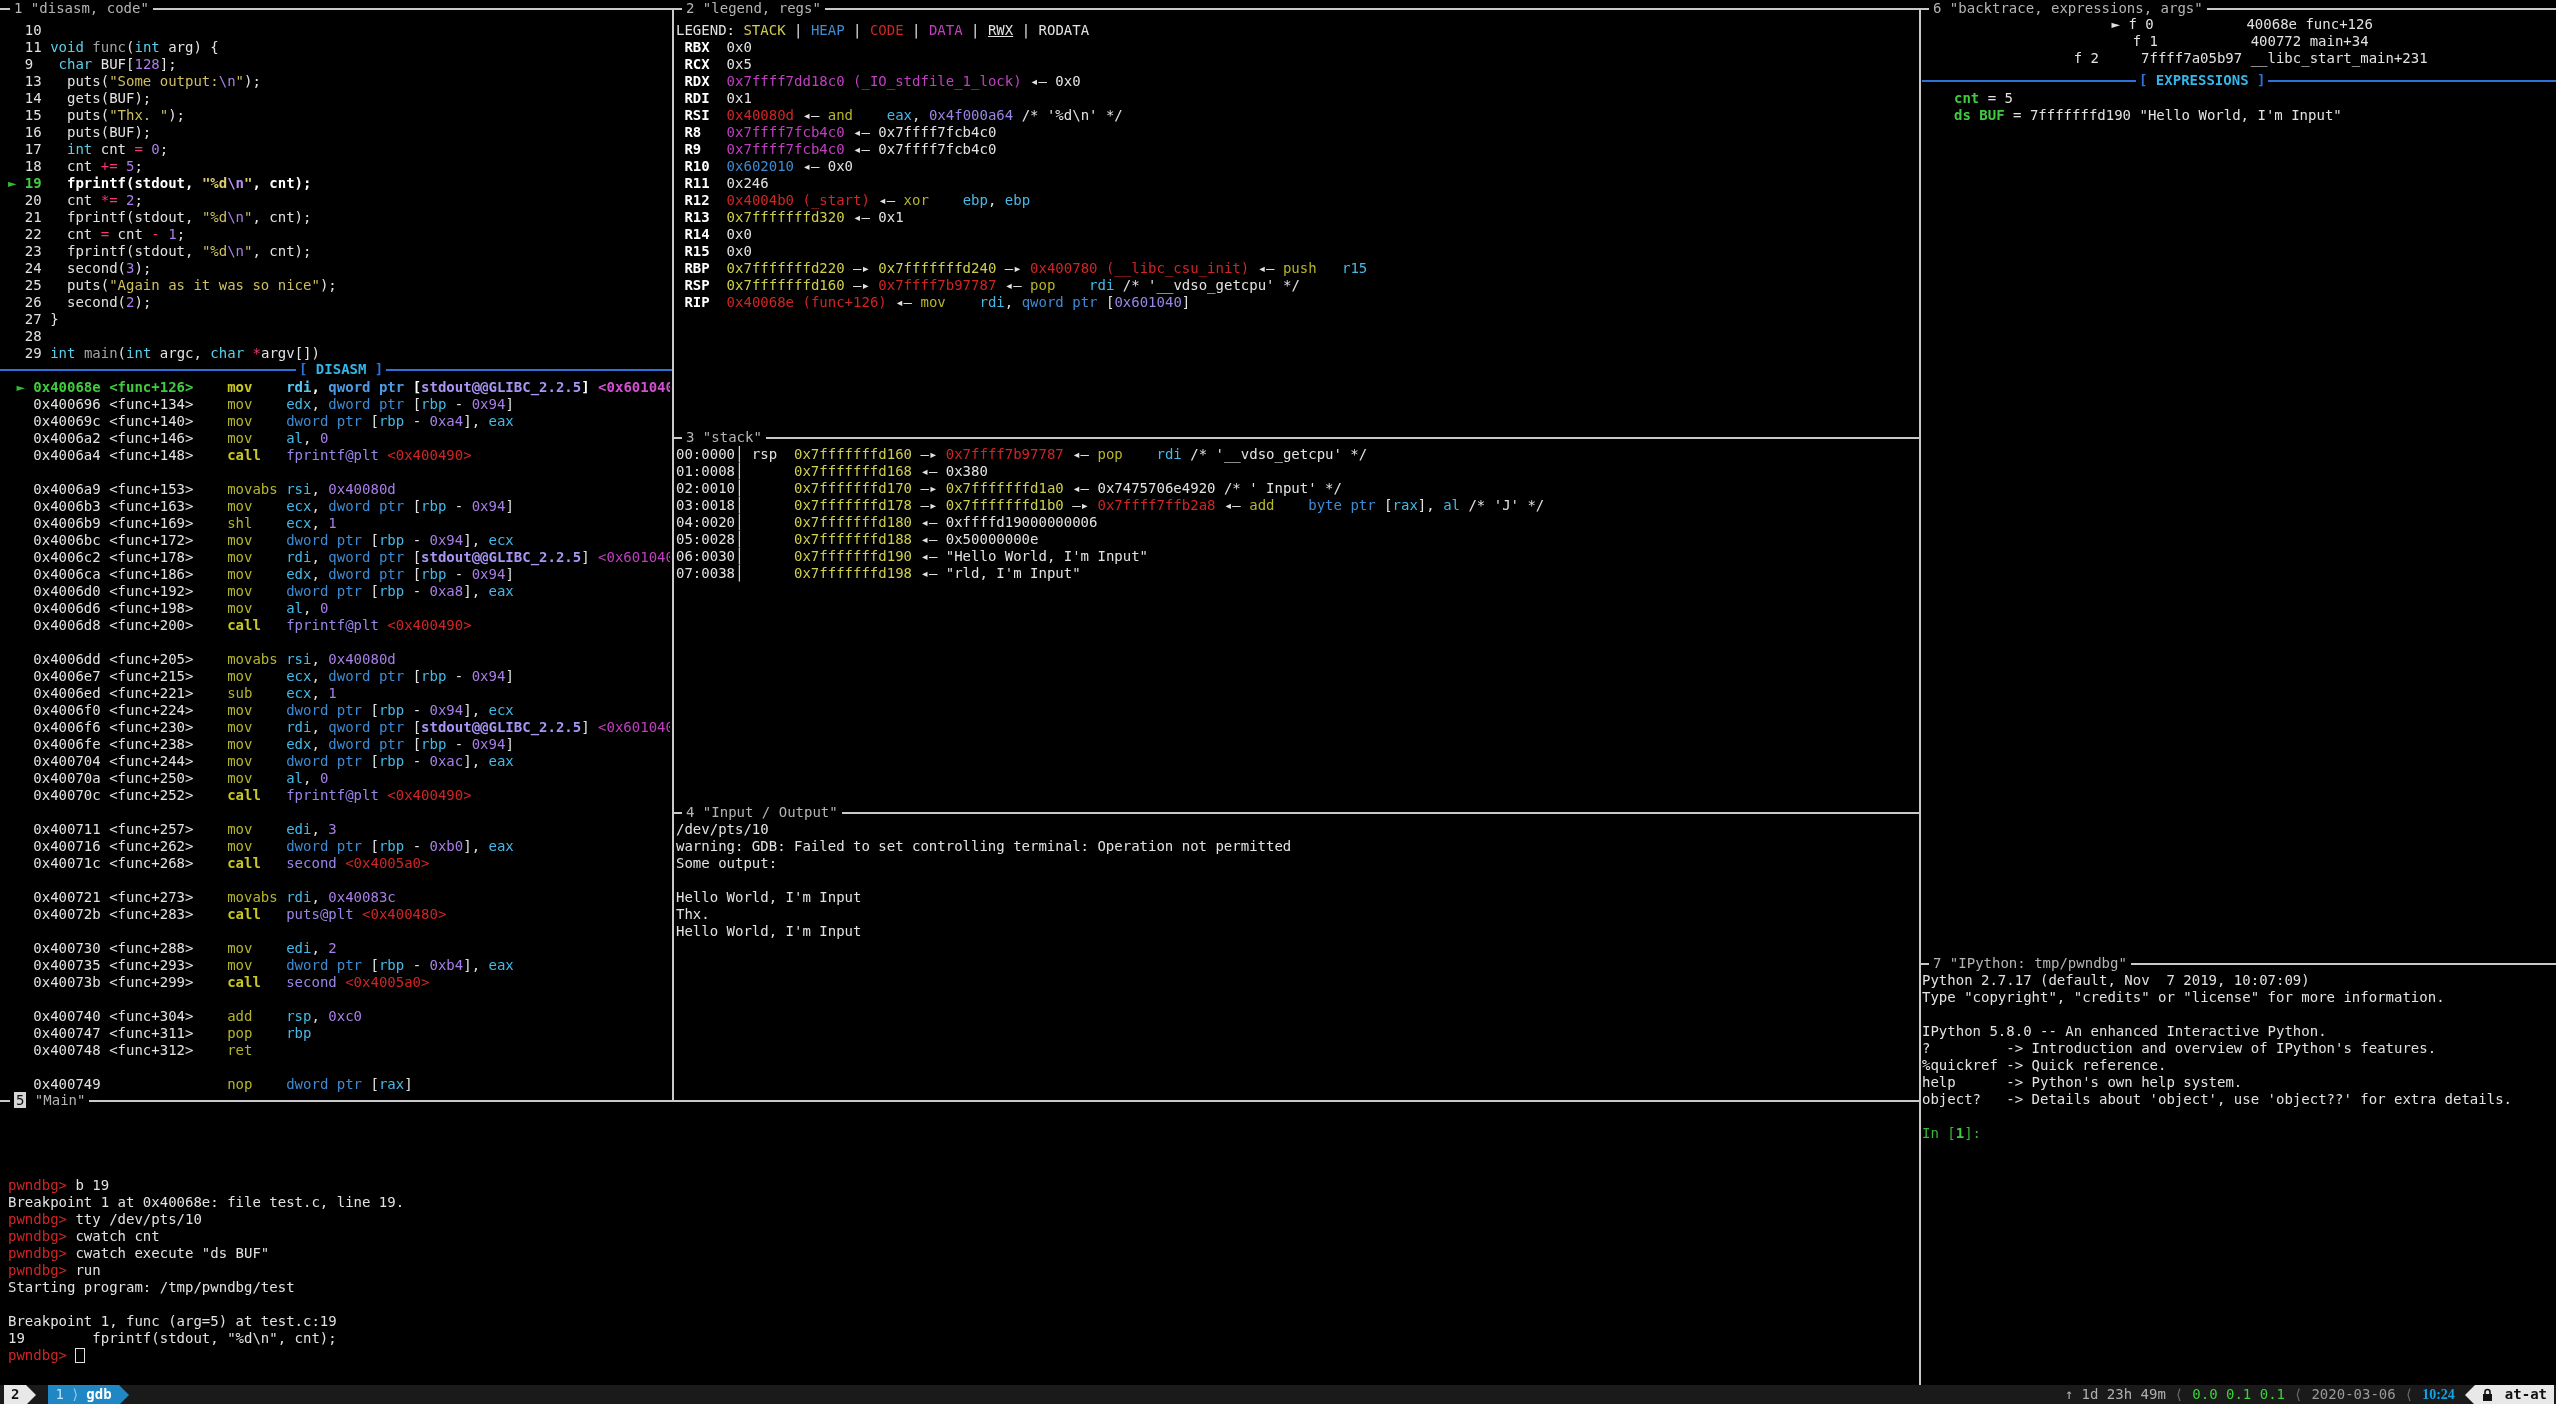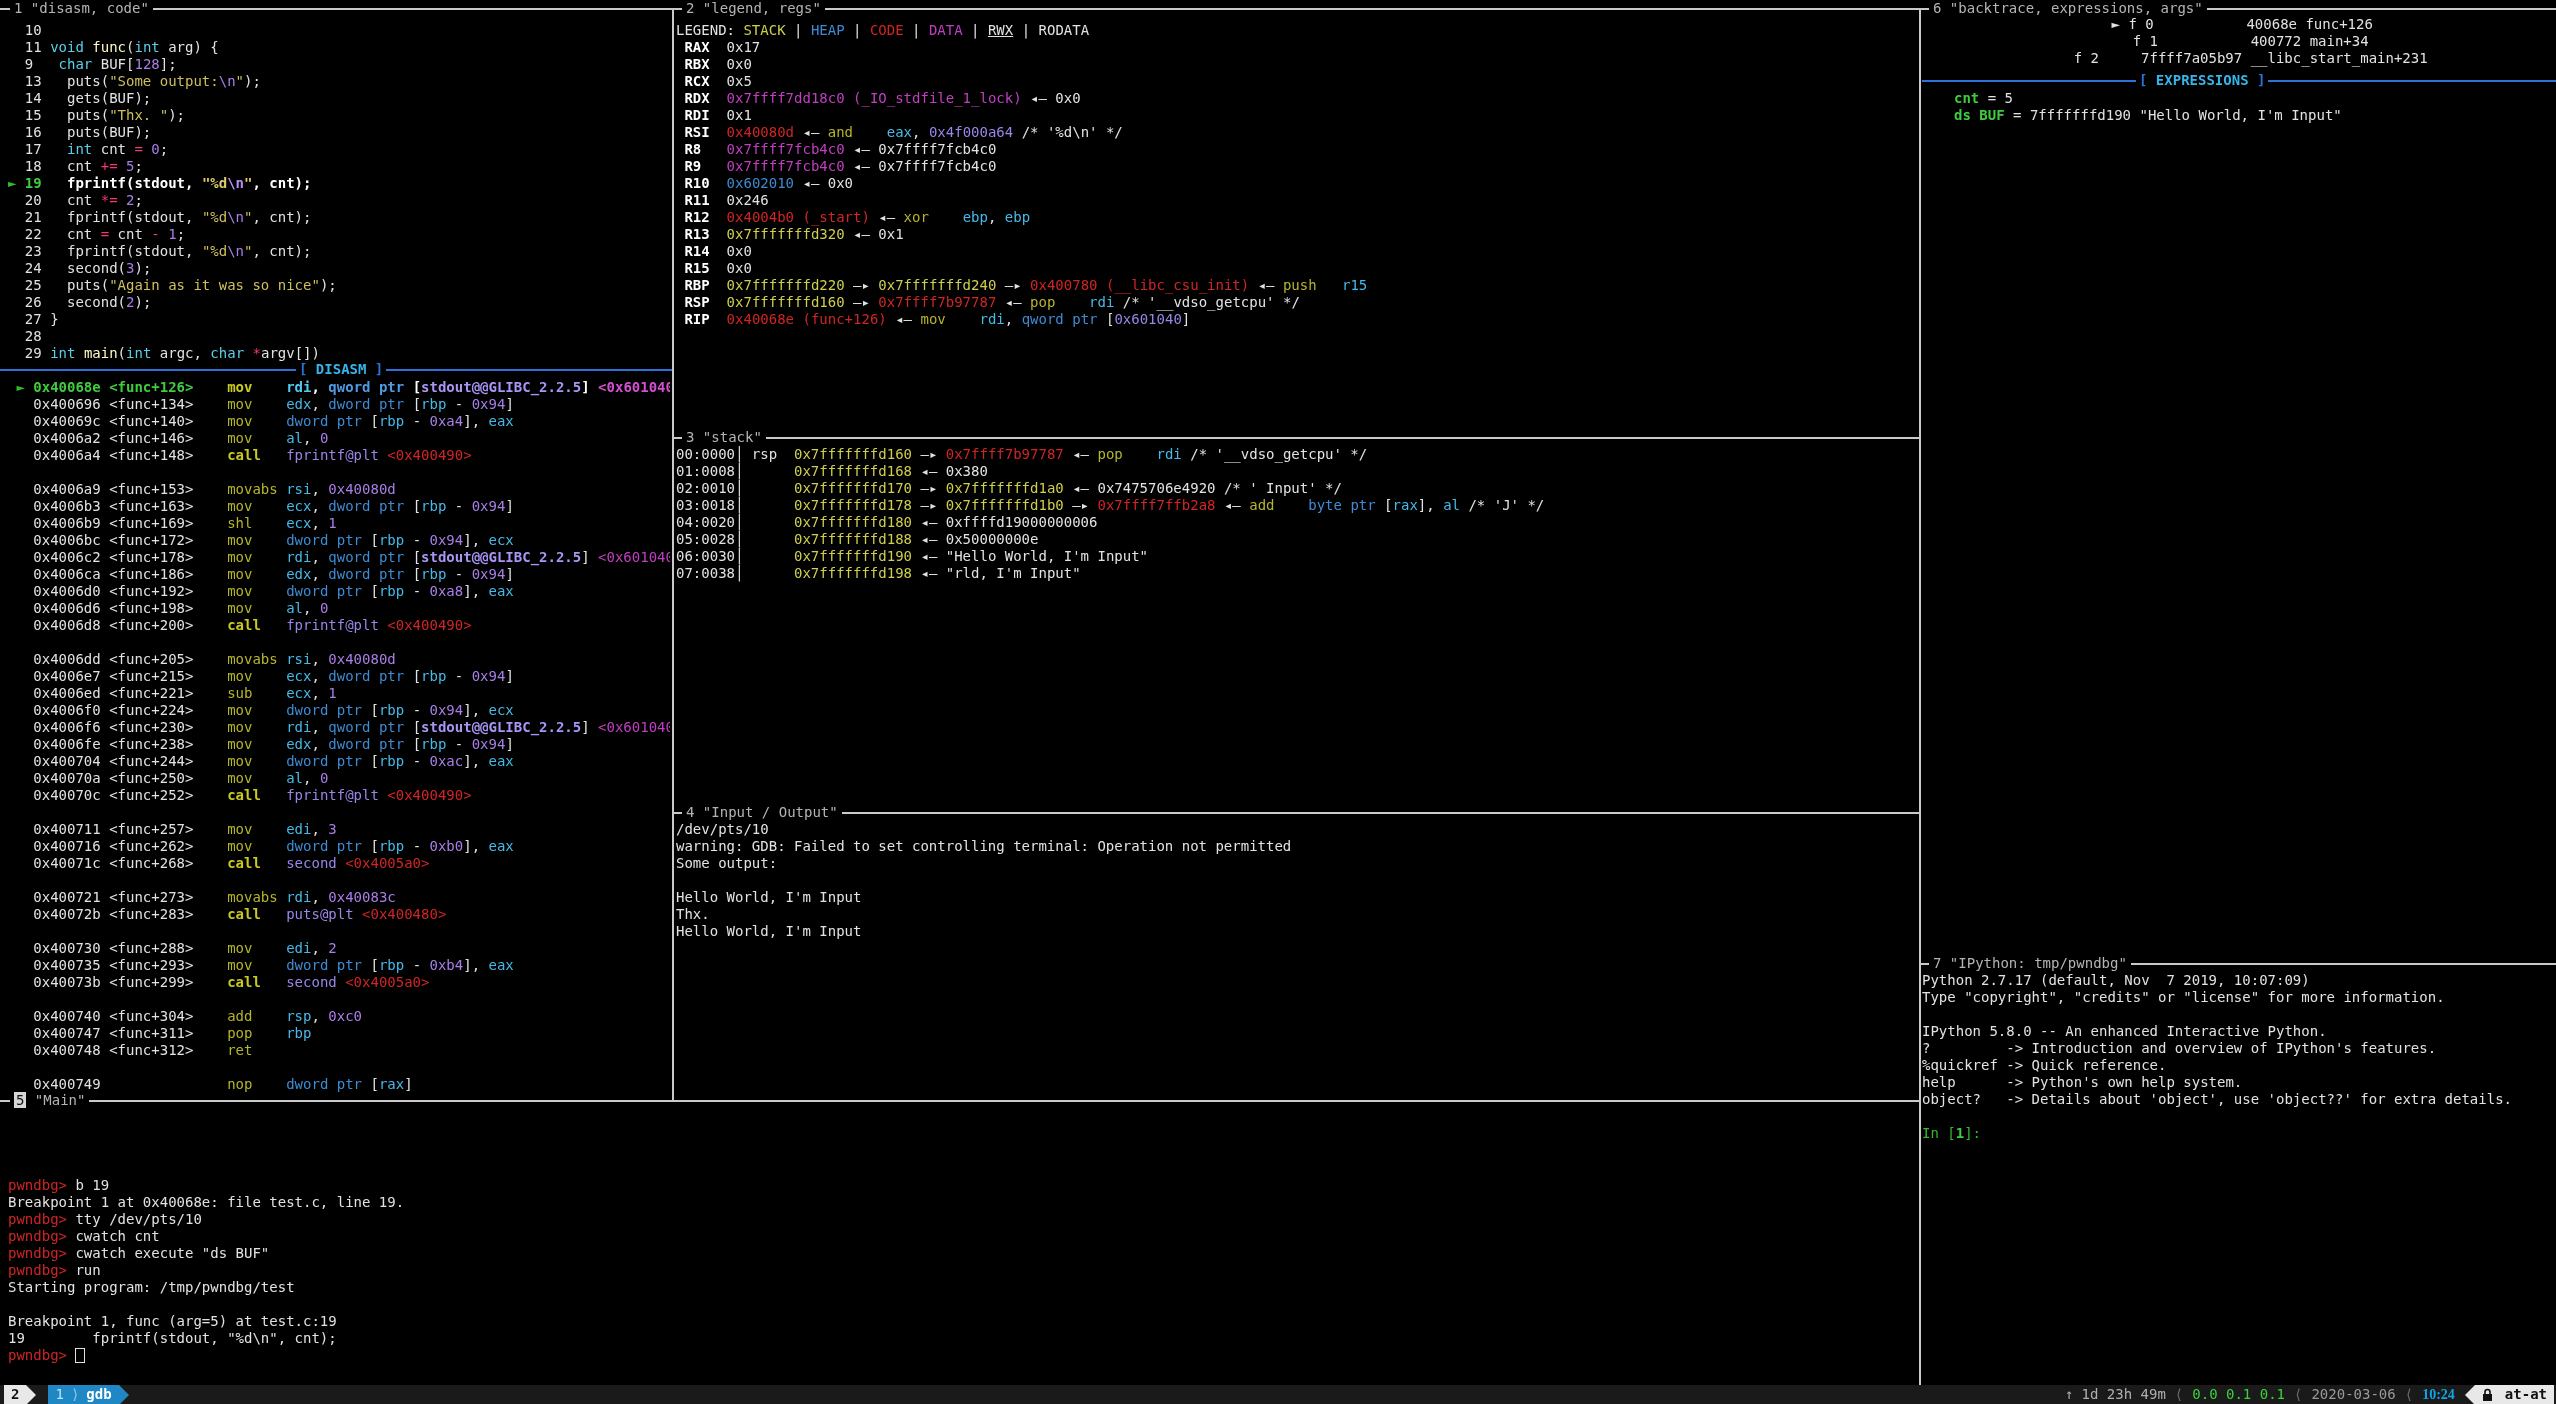--- a/index.html
+++ b/index.html
@@ -19,21 +19,21 @@
   .t-numa{background:#d6d6d6;color:#111;padding:0 2px;}
   .t-r{color:#d02525;}
   .t-g{color:#35b835;} .t-gb{color:#3fcc3f;font-weight:bold;}
   .t-y{color:#cfcf4e;}
   .t-mn{color:#b5b52a;margin-top:40px;} .t-mnb{color:#c9c920;font-weight:bold;}
   .t-c{color:#45b9e8;} .t-cb{color:#55c9f5;font-weight:bold;}
   .t-b{color:#3d8bd4;} .t-bb{color:#4d9be4;font-weight:bold;}
   .t-m{color:#c23fc2;} .t-mb{color:#d24fd2;font-weight:bold;}
   .t-v{color:#9b85e8;} .t-vb{color:#a995f5;font-weight:bold;}
   .t-o{color:#cfbf5e;} .t-ob{color:#dccd6a;font-weight:bold;}
-  .t-k{color:#5ccfe8;} .t-fn{color:#fef9c3;margin-top:16px;} .t-op{color:#f23a6e;}
+  .t-k{color:#5ccfe8;} .t-fn{color:#a3a3a3;margin-top:16px;} .t-op{color:#f23a6e;}
   .t-n{color:#a87fe8;} .t-nb{color:#b68ff5;font-weight:bold;}
   .t-u{color:#e2e2e2;text-decoration:underline;}
   .t-sb{color:#2d72d9;} .t-sc{color:#35b5ea;}
   .cursor{display:inline-block;width:8px;height:13px;border:1px solid #e2e2e2;vertical-align:-2px;}
   
   .statusbar{position:absolute;left:0;top:1385px;width:2556px;height:19px;background:#1a1a1a;z-index:4;
              display:flex;align-items:center;justify-content:space-between;}
   .sb-left{display:flex;align-items:center;height:19px;}
   .sb-right{display:flex;align-items:center;height:19px;padding-right:2px;}
   .seg{display:flex;align-items:center;height:19px;padding:0 7px;}
@@ -138,21 +138,20 @@
       <div class="tl">&nbsp;</div>
       <div class="tl"><span class="t-w">   0x400740 &lt;func+304&gt;    </span><span class="t-mn">add</span><span class="t-w">    </span><span class="t-c">rsp</span><span class="t-w">, </span><span class="t-n">0xc0</span></div>
       <div class="tl"><span class="t-w">   0x400747 &lt;func+311&gt;    </span><span class="t-mn">pop</span><span class="t-w">    </span><span class="t-c">rbp</span></div>
       <div class="tl"><span class="t-w">   0x400748 &lt;func+312&gt;    </span><span class="t-mn">ret</span></div>
       <div class="tl">&nbsp;</div>
       <div class="tl"><span class="t-w">   0x400749               </span><span class="t-mn">nop</span><span class="t-w">    </span><span class="t-b">dword ptr </span><span class="t-w">[</span><span class="t-c">rax</span><span class="t-w">]</span></div>
     </div>
 
   <div class="pane-lines" style="left:676px;top:22px;width:1241px;height:412px;">
       <div class="tl"><span class="t-w">LEGEND: </span><span class="t-y">STACK</span><span class="t-w"> | </span><span class="t-b">HEAP</span><span class="t-w"> | </span><span class="t-r">CODE</span><span class="t-w"> | </span><span class="t-m">DATA</span><span class="t-w"> | </span><span class="t-u">RWX</span><span class="t-w"> | RODATA</span></div>
-      <div class="tl"><span class="t-wb"> RAX </span><span class="t-w"> 0x17</span></div>
       <div class="tl"><span class="t-wb"> RBX </span><span class="t-w"> 0x0</span></div>
       <div class="tl"><span class="t-wb"> RCX </span><span class="t-w"> 0x5</span></div>
       <div class="tl"><span class="t-wb"> RDX </span><span class="t-w"> </span><span class="t-m">0x7ffff7dd18c0 (_IO_stdfile_1_lock)</span><span class="t-w"> ◂— 0x0</span></div>
       <div class="tl"><span class="t-wb"> RDI </span><span class="t-w"> 0x1</span></div>
       <div class="tl"><span class="t-wb"> RSI </span><span class="t-w"> </span><span class="t-r">0x40080d</span><span class="t-w"> ◂— </span><span class="t-mn">and</span><span class="t-w">    </span><span class="t-c">eax</span><span class="t-w">, </span><span class="t-v">0x4f000a64</span><span class="t-w"> /* '%d\n' */</span></div>
       <div class="tl"><span class="t-wb"> R8  </span><span class="t-w"> </span><span class="t-m">0x7ffff7fcb4c0</span><span class="t-w"> ◂— 0x7ffff7fcb4c0</span></div>
       <div class="tl"><span class="t-wb"> R9  </span><span class="t-w"> </span><span class="t-m">0x7ffff7fcb4c0</span><span class="t-w"> ◂— 0x7ffff7fcb4c0</span></div>
       <div class="tl"><span class="t-wb"> R10 </span><span class="t-w"> </span><span class="t-b">0x602010</span><span class="t-w"> ◂— 0x0</span></div>
       <div class="tl"><span class="t-wb"> R11 </span><span class="t-w"> 0x246</span></div>
       <div class="tl"><span class="t-wb"> R12 </span><span class="t-w"> </span><span class="t-r">0x4004b0 (_start)</span><span class="t-w"> ◂— </span><span class="t-mn">xor</span><span class="t-w">    </span><span class="t-c">ebp</span><span class="t-w">, </span><span class="t-c">ebp</span></div>

